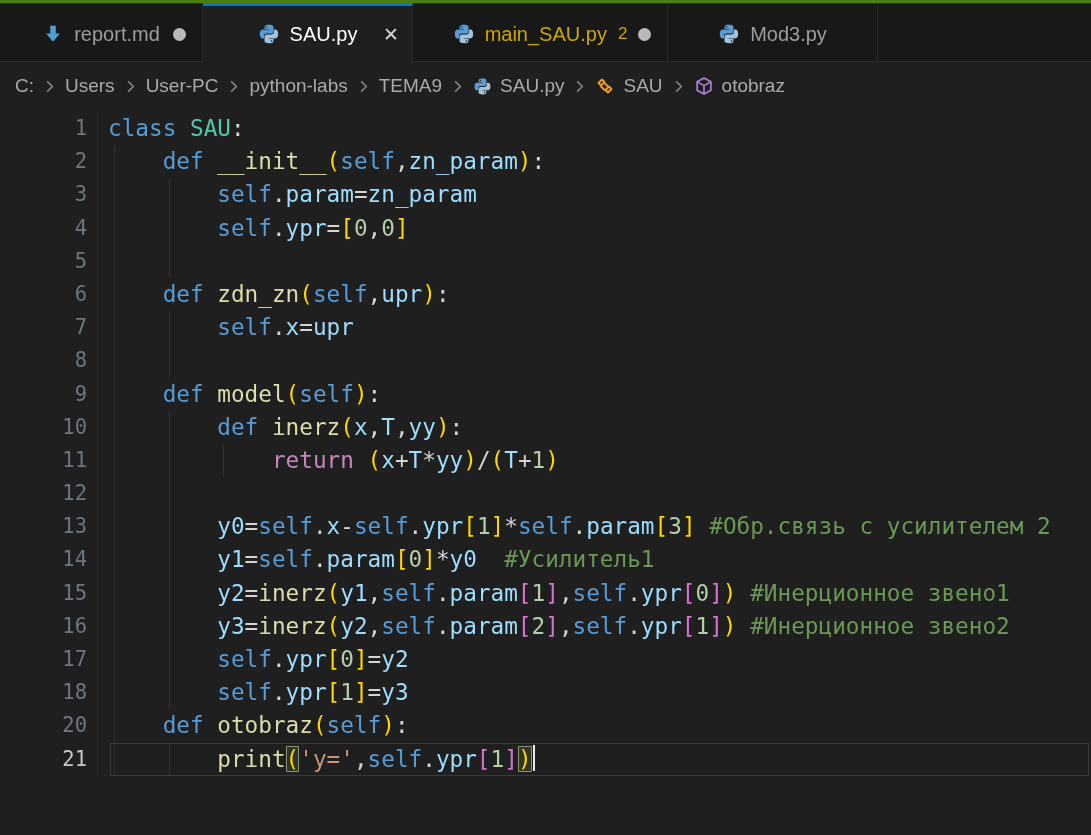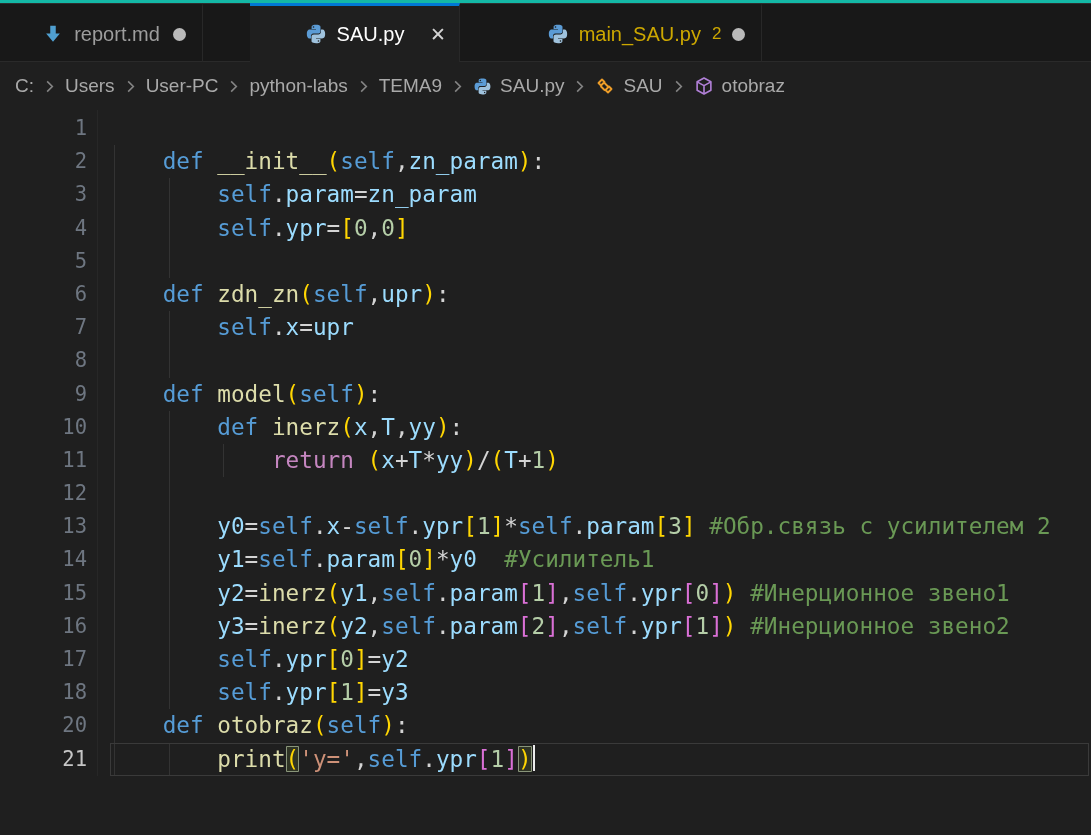--- a/index.html
+++ b/index.html
@@ -5,23 +5,22 @@
   html,body{margin:0;padding:0;}
   body{
     width:1091px;height:835px;overflow:hidden;
     background:#1f1f1f;
     font-family:"Liberation Sans",sans-serif;
     -webkit-font-smoothing:antialiased;
   }
   
   .tabbar{
     display:flex;height:62px;background:#181818;box-sizing:border-box;
-    border-top:3px solid #14b8a6;
+    border-top:3px solid #4d7c0f;
     box-shadow:inset 0 1px 0 #2e2e2e, inset 0 -1px 0 #2a2a2a;
-    gap:47px;
   }
   .tab{
     position:relative;display:flex;align-items:center;justify-content:center;
     gap:10px;box-sizing:border-box;height:59px;
     border-right:1px solid #282828;border-top:3px solid transparent;
     font-size:20px;color:#9d9d9d;cursor:pointer;flex:none;
   }
   .tab.active{background:#1f1f1f;border-top-color:#0078d4;color:#ffffff;}
   .tab .ticon{display:flex;align-items:center;flex:none;}
   .tab .dot{position:absolute;right:16px;top:50%;margin-top:-6.5px;width:13px;height:13px;border-radius:50%;background:#bababa;}
@@ -82,20 +81,29 @@
       <span class="ticon">
         <svg width="22" height="22" viewBox="0 0 24 24">
           <path fill="#5B9BD5" d="M11.9 2c-5 0-4.7 2.2-4.7 2.2v2.3h4.8v.7H5.3S2 6.8 2 11.9c0 5 2.9 4.9 2.9 4.9h1.7v-2.4s-.1-2.9 2.8-2.9h4.8s2.7 0 2.7-2.6V4.4S17.3 2 11.9 2zM9.3 3.5a.9.9 0 1 1 0 1.8.9.9 0 0 1 0-1.8z"></path>
           <path fill="#9FC2DD" d="M12.1 22c5 0 4.7-2.2 4.7-2.2v-2.3H12v-.7h6.7s3.3.4 3.3-4.7c0-5-2.9-4.9-2.9-4.9h-1.7v2.4s.1 2.9-2.8 2.9H9.8s-2.7 0-2.7 2.6v4.5S6.7 22 12.1 22zm2.6-1.5a.9.9 0 1 1 0-1.8.9.9 0 0 1 0 1.8z"></path>
         </svg>
       </span>
       <span style="color: rgb(204, 167, 0);">main_SAU.py</span>
       <span class="badge" style="color: rgb(204, 167, 0);">2</span>
       <span class="dot"></span>
     </div>
+    <div class="tab" style="width: 210px;">
+      <span class="ticon">
+        <svg width="22" height="22" viewBox="0 0 24 24">
+          <path fill="#5B9BD5" d="M11.9 2c-5 0-4.7 2.2-4.7 2.2v2.3h4.8v.7H5.3S2 6.8 2 11.9c0 5 2.9 4.9 2.9 4.9h1.7v-2.4s-.1-2.9 2.8-2.9h4.8s2.7 0 2.7-2.6V4.4S17.3 2 11.9 2zM9.3 3.5a.9.9 0 1 1 0 1.8.9.9 0 0 1 0-1.8z"></path>
+          <path fill="#9FC2DD" d="M12.1 22c5 0 4.7-2.2 4.7-2.2v-2.3H12v-.7h6.7s3.3.4 3.3-4.7c0-5-2.9-4.9-2.9-4.9h-1.7v2.4s.1 2.9-2.8 2.9H9.8s-2.7 0-2.7 2.6v4.5S6.7 22 12.1 22zm2.6-1.5a.9.9 0 1 1 0-1.8.9.9 0 0 1 0 1.8z"></path>
+        </svg>
+      </span>
+      <span>Mod3.py</span>
+    </div>
   </div>
 <div class="crumbs" id="crumbs">
     <span class="crumb">
       <span>C:</span>
     </span>
     <span class="chev">
       <svg width="15" height="15" viewBox="0 0 16 16" fill="none" stroke="#848484" stroke-width="1.7">
         <path d="M5.5 2.5 11 8l-5.5 5.5"></path>
       </svg>
     </span>
@@ -165,21 +173,21 @@
         <svg width="20" height="20" viewBox="0 0 16 16" fill="none" stroke="#B180D7" stroke-width="1.3" stroke-linejoin="round">
           <path d="M8 1.6l5.5 3v6.8l-5.5 3-5.5-3V4.6z"></path>
           <path d="M2.5 4.7 8 7.7l5.5-3M8 7.7V14"></path>
         </svg>
       </span>
       <span>otobraz</span>
     </span>
   </div>
 <div class="editor" id="editor">
   <div class="gutterline"></div>
-<div class="row"><span class="ln">1</span></div>
+<div class="row"><span class="ln">1</span><span class="code"><span class="tk" style="color: rgb(86, 156, 214);">class </span><span class="tk" style="color: rgb(78, 201, 176);">SAU</span><span class="tk" style="color: rgb(212, 212, 212);">:</span></span></div>
     <div class="row"><span class="guide" style="left: 114px;"></span><span class="ln">2</span><span class="code"><span class="tk" style="color: rgb(212, 212, 212);">    </span><span class="tk" style="color: rgb(86, 156, 214);">def </span><span class="tk" style="color: rgb(220, 220, 170);">__init__</span><span class="tk" style="color: rgb(255, 214, 2);">(</span><span class="tk" style="color: rgb(86, 156, 214);">self</span><span class="tk" style="color: rgb(212, 212, 212);">,</span><span class="tk" style="color: rgb(156, 220, 254);">zn_param</span><span class="tk" style="color: rgb(255, 214, 2);">)</span><span class="tk" style="color: rgb(212, 212, 212);">:</span></span></div>
     <div class="row"><span class="guide" style="left: 114px;"></span><span class="guide" style="left: 168.7px;"></span><span class="ln">3</span><span class="code"><span class="tk" style="color: rgb(212, 212, 212);">        </span><span class="tk" style="color: rgb(86, 156, 214);">self</span><span class="tk" style="color: rgb(212, 212, 212);">.</span><span class="tk" style="color: rgb(156, 220, 254);">param</span><span class="tk" style="color: rgb(212, 212, 212);">=</span><span class="tk" style="color: rgb(156, 220, 254);">zn_param</span></span></div>
     <div class="row"><span class="guide" style="left: 114px;"></span><span class="guide" style="left: 168.7px;"></span><span class="ln">4</span><span class="code"><span class="tk" style="color: rgb(212, 212, 212);">        </span><span class="tk" style="color: rgb(86, 156, 214);">self</span><span class="tk" style="color: rgb(212, 212, 212);">.</span><span class="tk" style="color: rgb(156, 220, 254);">ypr</span><span class="tk" style="color: rgb(212, 212, 212);">=</span><span class="tk" style="color: rgb(255, 214, 2);">[</span><span class="tk" style="color: rgb(181, 206, 168);">0</span><span class="tk" style="color: rgb(212, 212, 212);">,</span><span class="tk" style="color: rgb(181, 206, 168);">0</span><span class="tk" style="color: rgb(255, 214, 2);">]</span></span></div>
     <div class="row"><span class="guide" style="left: 114px;"></span><span class="guide" style="left: 168.7px;"></span><span class="ln">5</span><span class="code"></span></div>
     <div class="row"><span class="guide" style="left: 114px;"></span><span class="ln">6</span><span class="code"><span class="tk" style="color: rgb(212, 212, 212);">    </span><span class="tk" style="color: rgb(86, 156, 214);">def </span><span class="tk" style="color: rgb(220, 220, 170);">zdn_zn</span><span class="tk" style="color: rgb(255, 214, 2);">(</span><span class="tk" style="color: rgb(86, 156, 214);">self</span><span class="tk" style="color: rgb(212, 212, 212);">,</span><span class="tk" style="color: rgb(156, 220, 254);">upr</span><span class="tk" style="color: rgb(255, 214, 2);">)</span><span class="tk" style="color: rgb(212, 212, 212);">:</span></span></div>
     <div class="row"><span class="guide" style="left: 114px;"></span><span class="guide" style="left: 168.7px;"></span><span class="ln">7</span><span class="code"><span class="tk" style="color: rgb(212, 212, 212);">        </span><span class="tk" style="color: rgb(86, 156, 214);">self</span><span class="tk" style="color: rgb(212, 212, 212);">.</span><span class="tk" style="color: rgb(156, 220, 254);">x</span><span class="tk" style="color: rgb(212, 212, 212);">=</span><span class="tk" style="color: rgb(156, 220, 254);">upr</span></span></div>
     <div class="row"><span class="guide" style="left: 114px;"></span><span class="guide" style="left: 168.7px;"></span><span class="ln">8</span><span class="code"></span></div>
     <div class="row"><span class="guide" style="left: 114px;"></span><span class="ln">9</span><span class="code"><span class="tk" style="color: rgb(212, 212, 212);">    </span><span class="tk" style="color: rgb(86, 156, 214);">def </span><span class="tk" style="color: rgb(220, 220, 170);">model</span><span class="tk" style="color: rgb(255, 214, 2);">(</span><span class="tk" style="color: rgb(86, 156, 214);">self</span><span class="tk" style="color: rgb(255, 214, 2);">)</span><span class="tk" style="color: rgb(212, 212, 212);">:</span></span></div>
     <div class="row"><span class="guide" style="left: 114px;"></span><span class="guide" style="left: 168.7px;"></span><span class="ln">10</span><span class="code"><span class="tk" style="color: rgb(212, 212, 212);">        </span><span class="tk" style="color: rgb(86, 156, 214);">def </span><span class="tk" style="color: rgb(220, 220, 170);">inerz</span><span class="tk" style="color: rgb(255, 214, 2);">(</span><span class="tk" style="color: rgb(156, 220, 254);">x</span><span class="tk" style="color: rgb(212, 212, 212);">,</span><span class="tk" style="color: rgb(156, 220, 254);">T</span><span class="tk" style="color: rgb(212, 212, 212);">,</span><span class="tk" style="color: rgb(156, 220, 254);">yy</span><span class="tk" style="color: rgb(255, 214, 2);">)</span><span class="tk" style="color: rgb(212, 212, 212);">:</span></span></div>
     <div class="row"><span class="guide" style="left: 114px;"></span><span class="guide" style="left: 168.7px;"></span><span class="guide" style="left: 223.4px;"></span><span class="ln">11</span><span class="code"><span class="tk" style="color: rgb(212, 212, 212);">            </span><span class="tk" style="color: rgb(197, 134, 192);">return </span><span class="tk" style="color: rgb(255, 214, 2);">(</span><span class="tk" style="color: rgb(156, 220, 254);">x</span><span class="tk" style="color: rgb(212, 212, 212);">+</span><span class="tk" style="color: rgb(156, 220, 254);">T</span><span class="tk" style="color: rgb(212, 212, 212);">*</span><span class="tk" style="color: rgb(156, 220, 254);">yy</span><span class="tk" style="color: rgb(255, 214, 2);">)</span><span class="tk" style="color: rgb(212, 212, 212);">/</span><span class="tk" style="color: rgb(255, 214, 2);">(</span><span class="tk" style="color: rgb(156, 220, 254);">T</span><span class="tk" style="color: rgb(212, 212, 212);">+</span><span class="tk" style="color: rgb(181, 206, 168);">1</span><span class="tk" style="color: rgb(255, 214, 2);">)</span></span></div>

